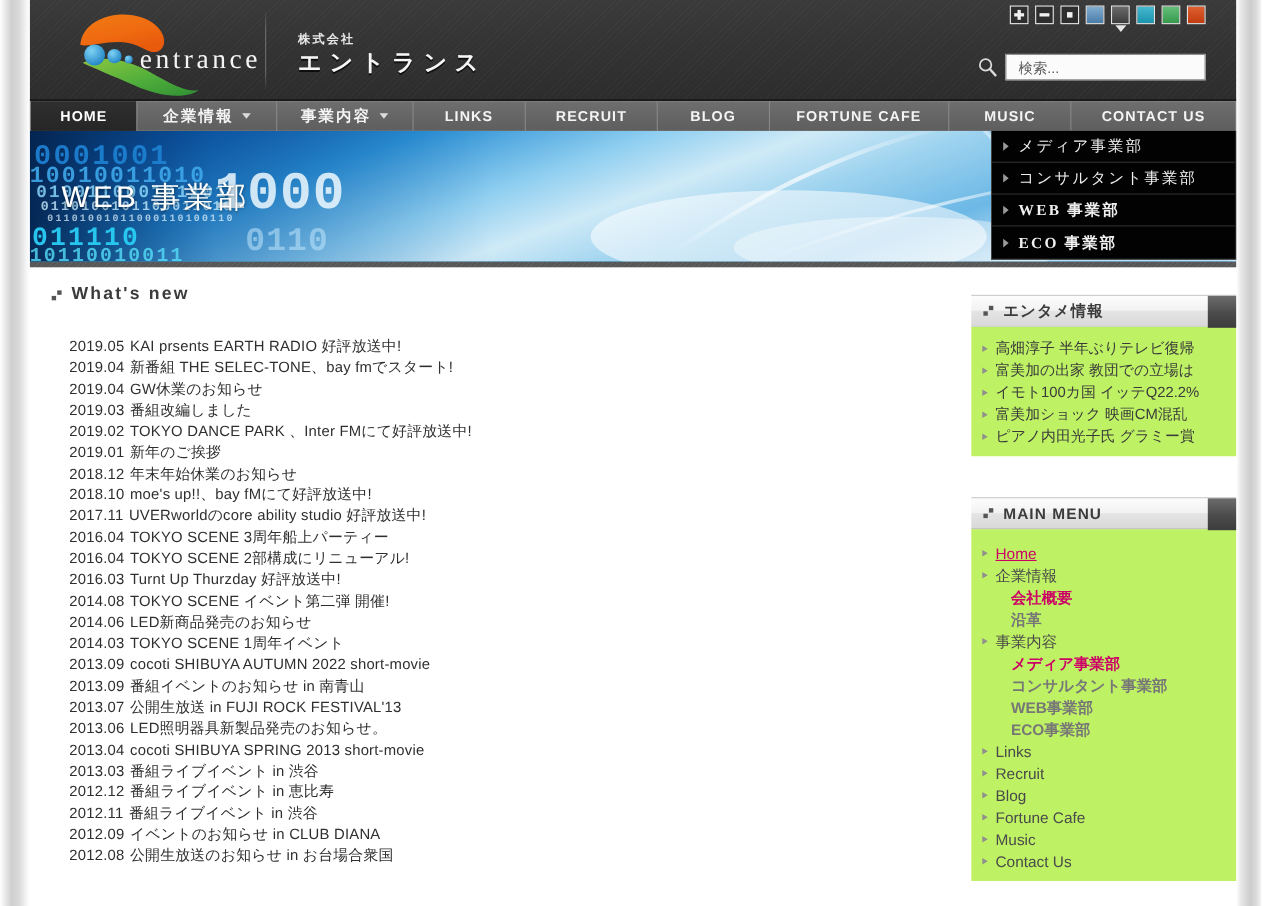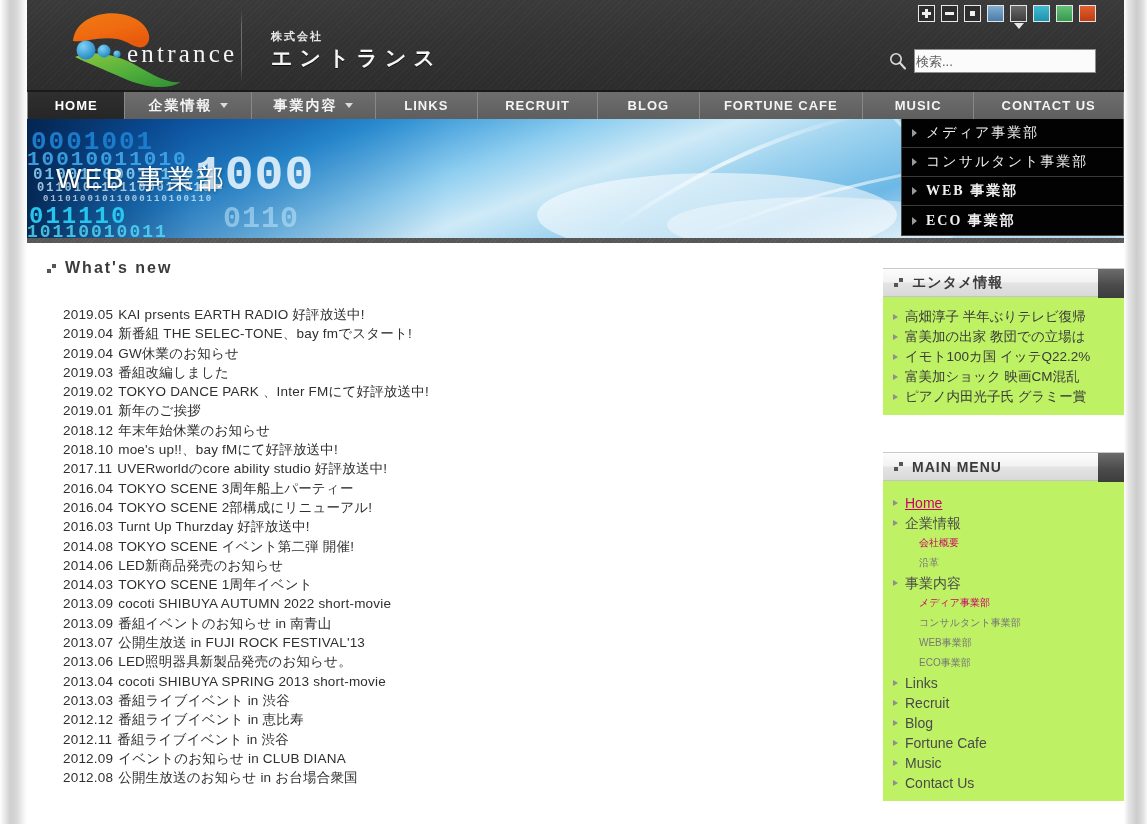--- a/index.html
+++ b/index.html
@@ -95,21 +95,21 @@
   .search-box {
     position: absolute; right: 28px; top: 49px;
     display:flex; align-items:center;
   }
   .search-icon { width: 20px; height: 20px; margin-right: 6px; }
   .search-input {
     width: 182px; height: 24px;
     border: 1px solid #8e8e8e;
     background: #fbfbfb;
     font-family: "Liberation Sans", sans-serif;
-    font-size: 13px; color:#333; padding: 0 1px;
+    font-size: 13px; color:#333; padding: 0 11px;
     outline: none;
   }
   .search-input::placeholder { color:#5a5a5a; }
 
   
   .nav {
     position: absolute; left: 27px; top: 92px; width: 1097px; height: 27px;
     background: linear-gradient(to bottom, #6e6e6e 0%, #666666 50%, #5e5e5e 100%);
     display: flex; z-index: 12;
   }
@@ -236,22 +236,22 @@
   .side-arrow {
     width:0; height:0; flex:none; margin-top:7px;
     border-top:3.5px solid transparent; border-bottom:3.5px solid transparent;
     border-left:5px solid #8f8f8f;
   }
   .menu-li { font-size: 14px; line-height: 20px; color:#4a4a4a; }
   .menu-link-home {
     color:#cc0066; text-decoration: underline; cursor:pointer;
   }
   .sub-li {
-    font-size: 10px; line-height: 20px; color:#777777;
-    padding-left: 26px; cursor:pointer; white-space:nowrap;
+    font-size: 14px; line-height: 20px; color:#777777;
+    padding-left: 26px; cursor:pointer; white-space:nowrap;font-weight:bold;
   }
   .sub-li.pink { color:#cc0066; }
   .special-body { background:#ffffff; padding: 13px 8px 8px 12px; }
   .special-item { display:flex; align-items:center; gap:2px; cursor:pointer; }
   .doc-icon { width:17px; height:20px; flex:none; }
   .special-label { font-size: 14px; color:#555555; }
   .panel-gap { height: 12px; background:#ffffff; }
 </style>
 </head>
 <body>

